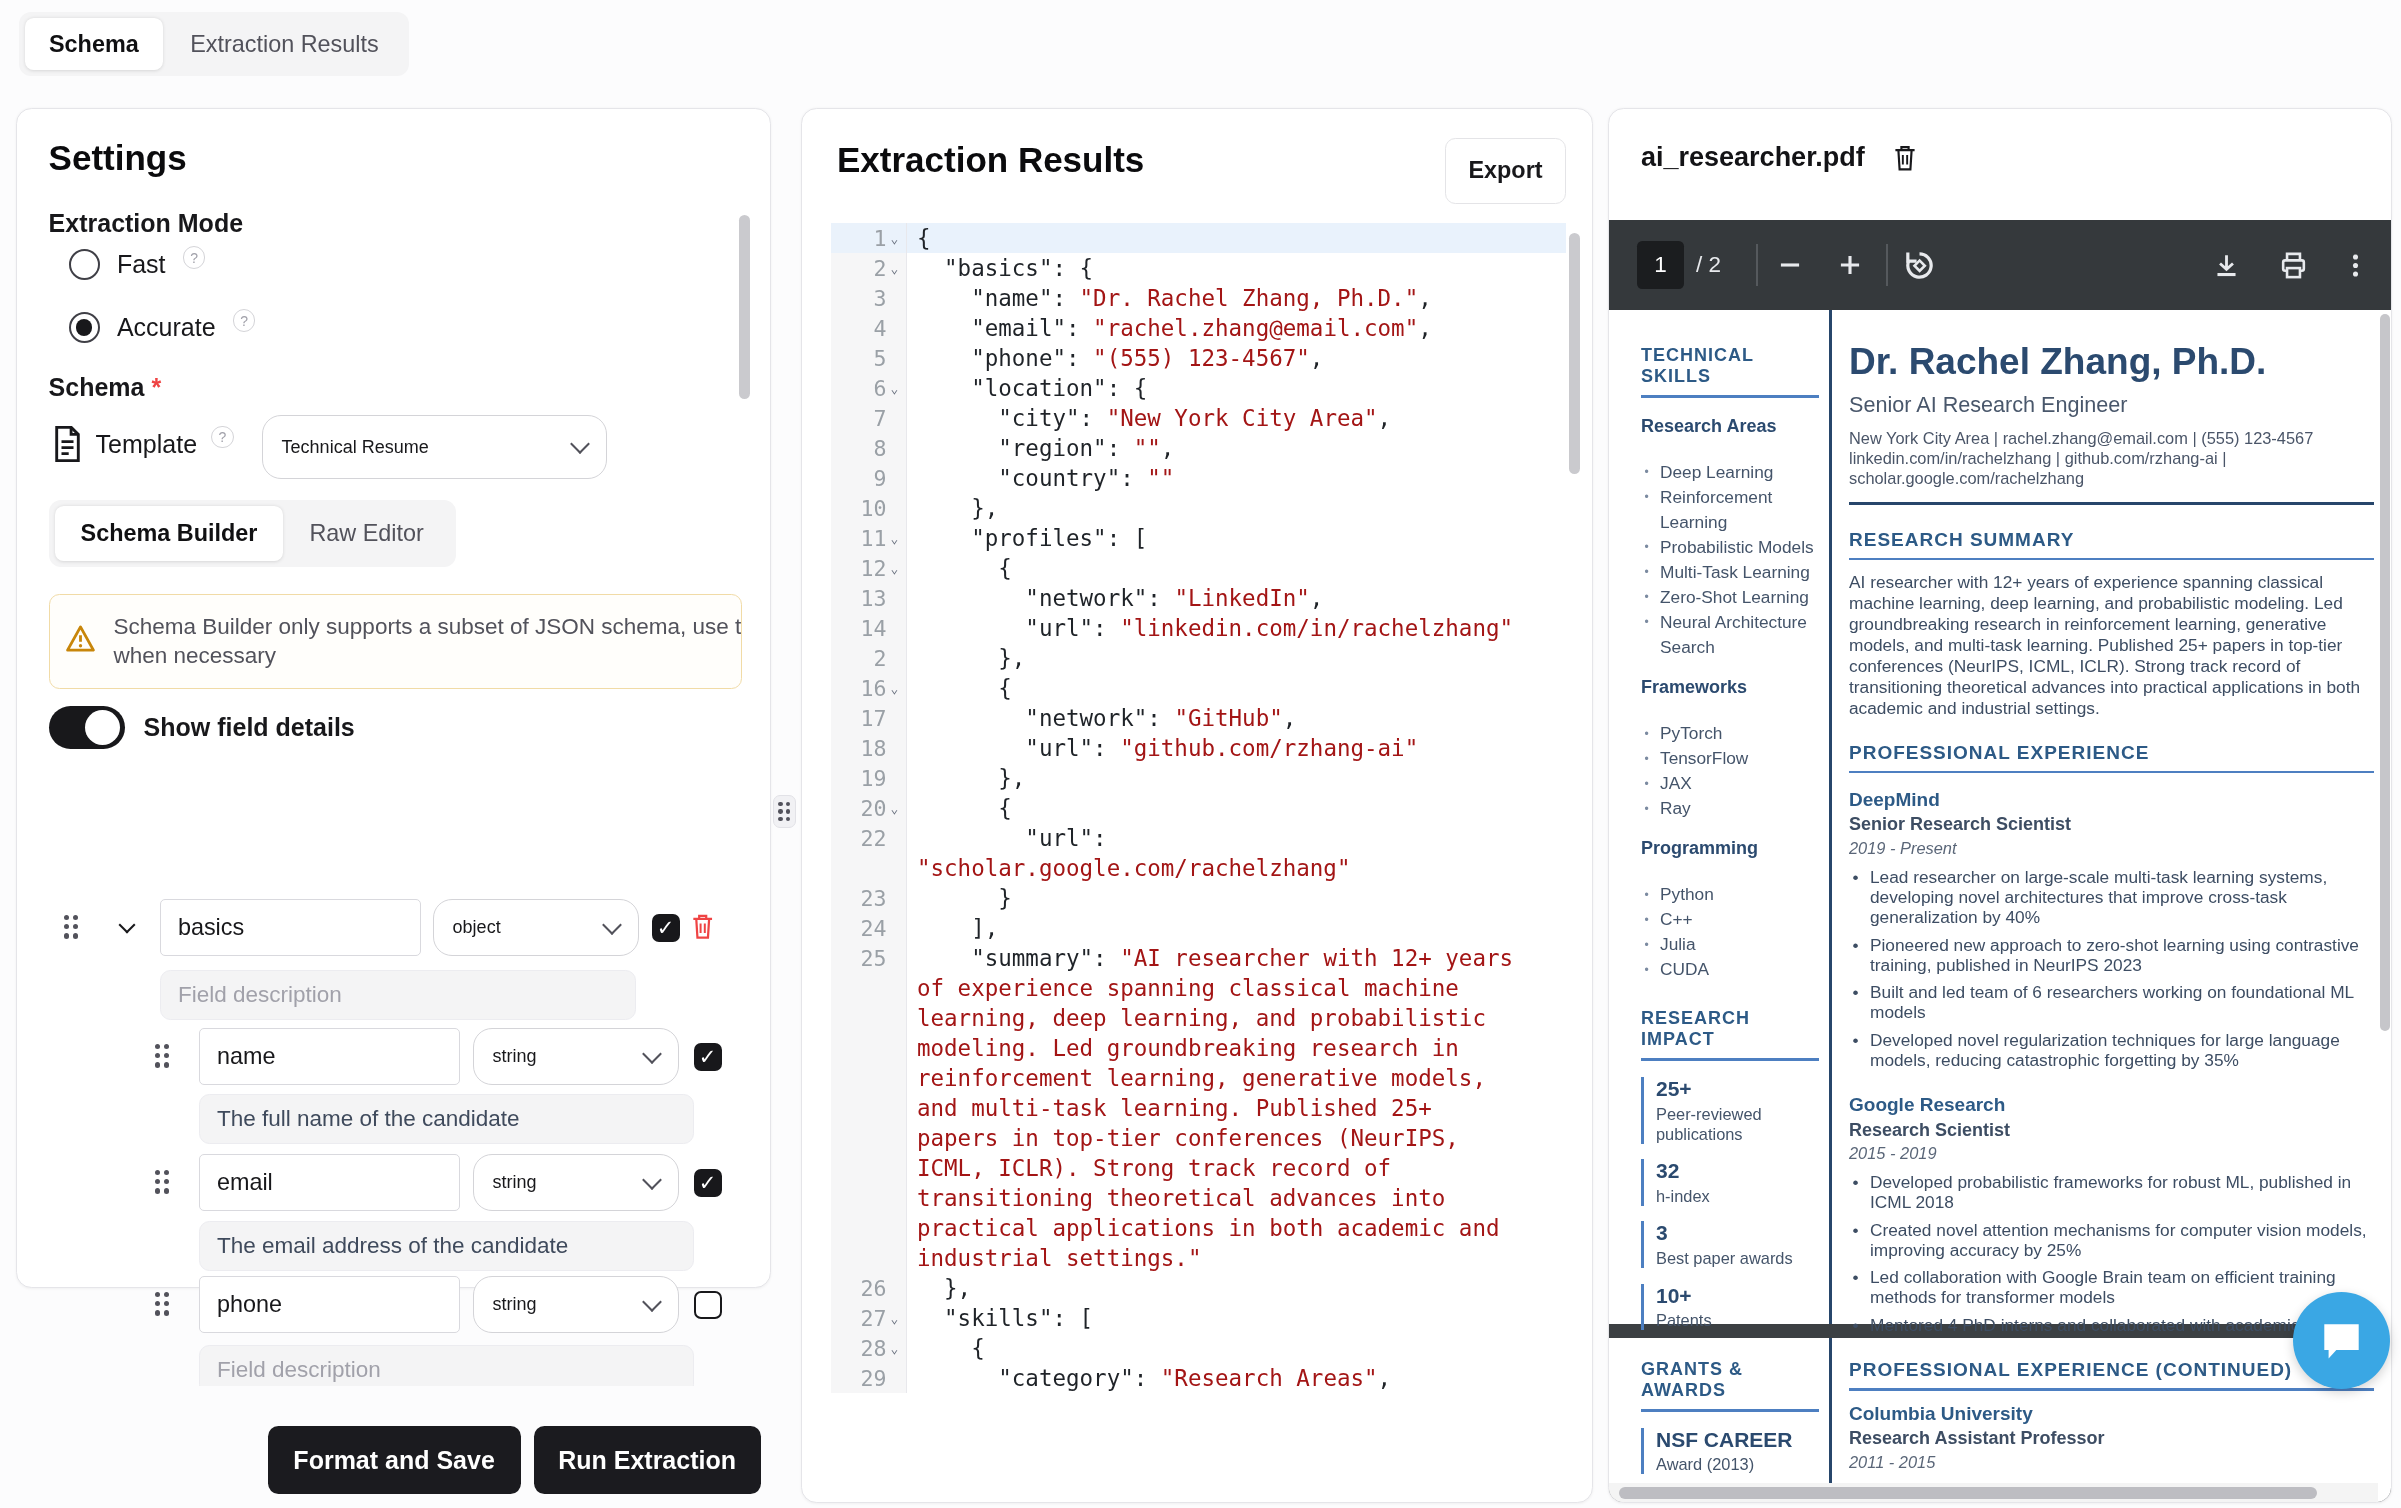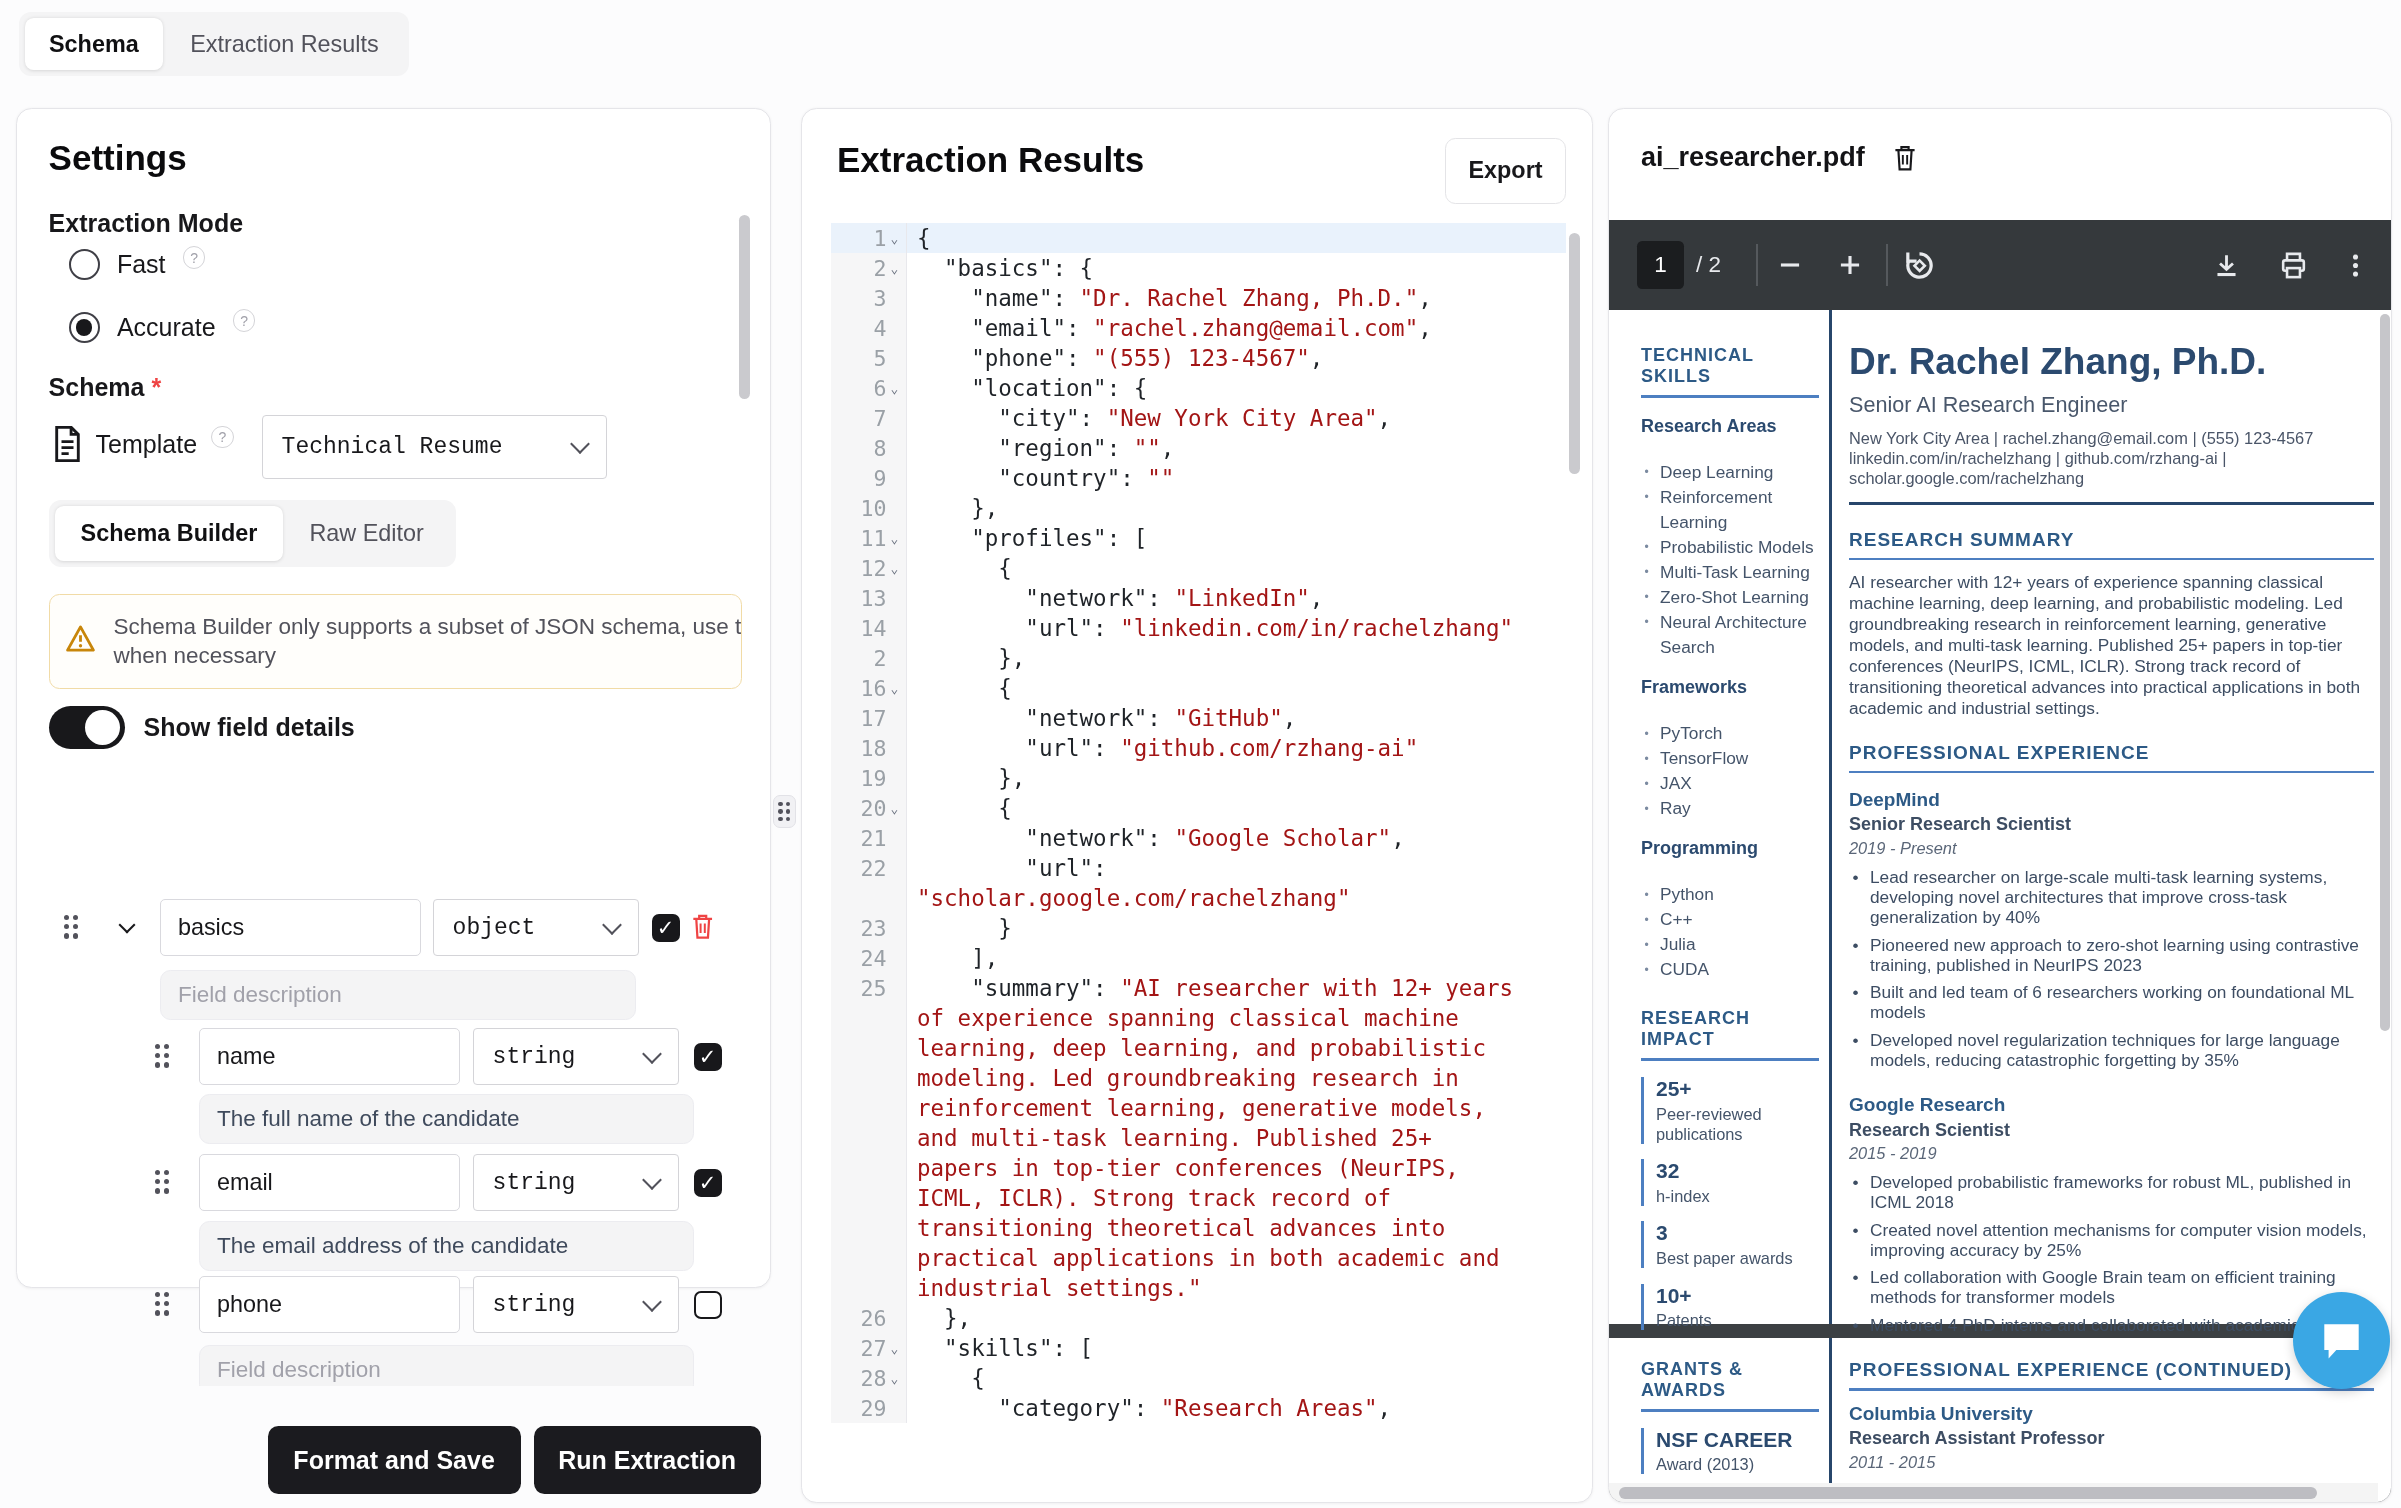--- a/index.html
+++ b/index.html
@@ -20,21 +20,21 @@
 
   
   .settings-title { left:32px; top:28.6px; font-size:35px; font-weight:700; color:#0b0b0d; }
   .sec-label { font-size:25px; font-weight:600; color:#18181b; }
   .radio-row { display:flex; align-items:center; gap:17.3px; }
   .radio { width:31px; height:31px; border-radius:50%; border:2.6px solid #3f3f46; background:#fff; position:relative; }
   .radio.sel::after { content:""; position:absolute; inset:5.2px; border-radius:50%; background:#18181b; }
   .radio-label { font-size:25px; color:#18181b; }
   .help { width:22.5px; height:22.5px; border-radius:50%; border:1.7px solid #d4d4d8; color:#a1a1aa; font-size:14px; display:flex; align-items:center; justify-content:center; margin-top:-14px; }
   .req { color:#ef4444; }
-  .select { border:1.7px solid #d4d4d8; border-radius:4px; background:#fff; display:flex; align-items:center; justify-content:space-between; padding:0 19px; font-size:23px; color:#18181b;font-family:Liberation Mono, monospace; }
+  .select { border:1.7px solid #d4d4d8; border-radius:19px; background:#fff; display:flex; align-items:center; justify-content:space-between; padding:0 19px; font-size:18px; color:#18181b; }
   .chev { width:14px; height:14px; border-right:2.2px solid #52525b; border-bottom:2.2px solid #52525b; transform:rotate(45deg); margin-top:-5.2px; }
   .seg-tabs { background:#f4f4f5; border-radius:12px; display:flex; align-items:center; padding:6px; }
   .seg-tab { font-size:23.4px; color:#52525b; padding:0 26px; height:55px; display:flex; align-items:center; border-radius:8.7px; }
   .seg-tab.active { background:#fff; color:#101012; font-weight:600; box-shadow:0 0.9px 3.5px rgba(0,0,0,.12); }
   .warnbox { border:1.7px solid #f1dba6; border-radius:10.4px; background:#fffefb; display:flex; gap:17.3px; padding:17.3px 15.6px; overflow:hidden; }
   .warntext { font-size:22.5px; color:#52525b; line-height:29px; white-space:nowrap; }
   .toggle { width:76px; height:43px; border-radius:22.5px; background:#18181b; position:relative; }
   .toggle::after { content:""; position:absolute; right:4.3px; top:4.3px; width:35px; height:35px; background:#fff; border-radius:50%; }
   .fields-clip { left:0; top:658px; width:736px; height:619px; overflow:hidden; }
   .frow { position:absolute; height:57px; display:flex; align-items:center; }
@@ -422,27 +422,20 @@
       </div>
       <div class="crow">
         <div class="gut">
           <span class="num">20</span>
           <span class="fold">⌄</span>
         </div>
         <div class="codeln"><span>      {</span></div>
       </div>
       <div class="crow">
         <div class="gut">
-          <span class="num">21</span>
-          <span class="fold"></span>
-        </div>
-        <div class="codeln"><span>        "network": </span><span class="str">"Google Scholar"</span><span>,</span></div>
-      </div>
-      <div class="crow">
-        <div class="gut">
           <span class="num">22</span>
           <span class="fold"></span>
         </div>
         <div class="codeln"><span>        "url":</span></div>
       </div>
       <div class="crow">
         <div class="gut">
           <span class="num"></span>
           <span class="fold"></span>
         </div>

